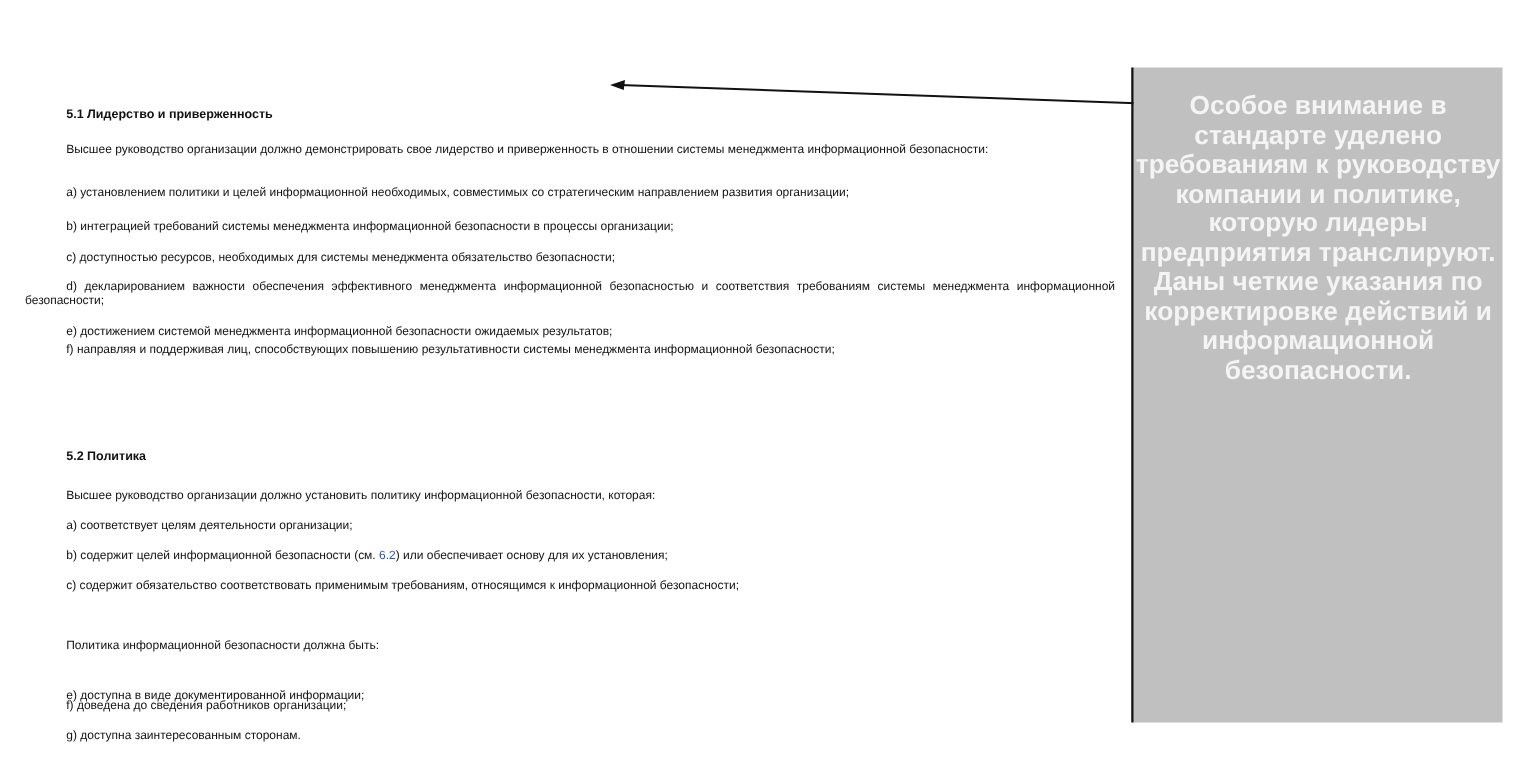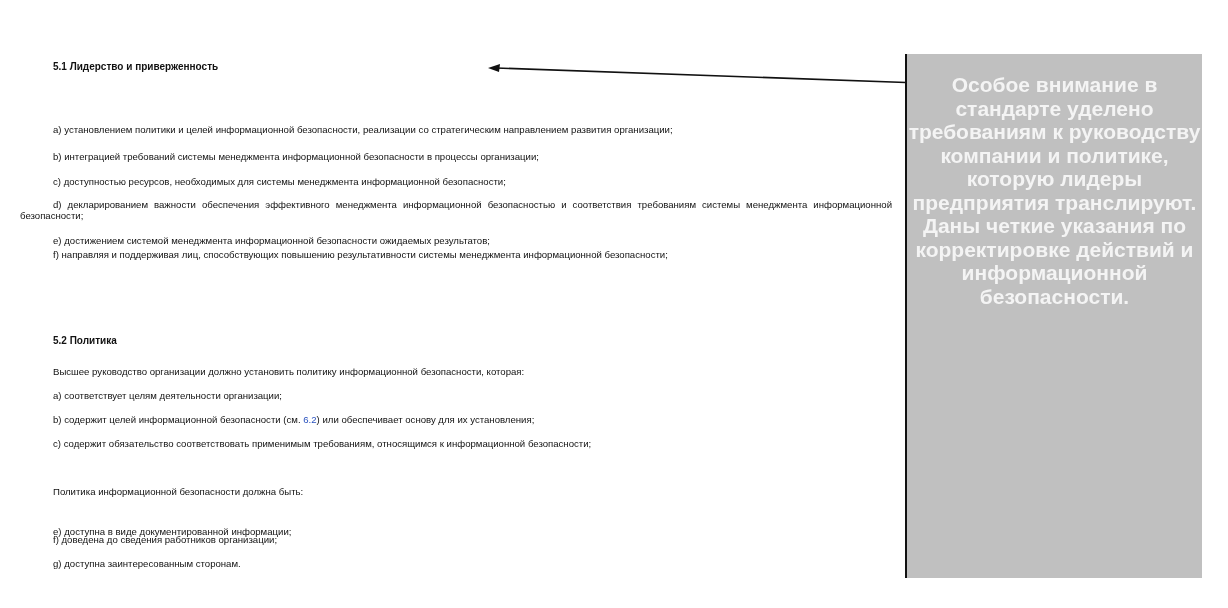--- a/index.html
+++ b/index.html
@@ -1,35 +1,36 @@
 <!DOCTYPE html>
 <html><head>
   <meta charset="utf-8">
   <style>
     html, body { margin: 0; padding: 0; background: #ffffff; }
     body { width: 1228px; height: 608px; position: relative; overflow: hidden; font-family: "Liberation Sans", sans-serif; color: #111; }
     .doc { position: absolute; left: 0; top: 0; width: 900px; height: 608px; }
-    .p { position: absolute; font-size: 9.6px; line-height: 11px; white-space: nowrap; }
+    .p { position: absolute; font-size: 9.6px; line-height: 11px; white-space: nowrap; margin-top: 25px; }
     .ind { left: 53px; }
     .full { left: 20px; width: 872px; white-space: normal; text-align: justify; text-indent: 33px; }
     .h { font-weight: bold; font-size: 10px; }
     .link { color: #2a52be; }
     .vline { position: absolute; left: 905px; top: 54px; width: 2px; height: 524px; background: #111; }
     .callout { position: absolute; left: 907px; top: 54px; width: 295px; height: 524px; background: #c0c0c0; }
     .callout-text { position: absolute; left: 0; top: 19px; width: 295px; text-align: center; color: #f4f4f4; font-weight: bold; font-size: 21px; line-height: 23.5px; }
     svg.arrow { position: absolute; left: 0; top: 0; width: 1228px; height: 608px; pointer-events: none; }
   </style>
 </head>
 <body>
 
 <div class="doc">
   <div class="p ind h" style="top:61px">5.1 Лидерство и приверженность</div>
-  <div class="p ind" style="top:124px">a) установлением политики и целей информационной безопасности, реализации со стратегическим направлением развития организации;</div>
+  <div class="p full" style="top:89px">Высшее руководство организации должно демонстрировать свое лидерство и приверженность в отношении системы менеджмента информационной безопасности:</div>
+  <div class="p ind" style="top:124px">a) установлением политики и целей информационной необходимых, совместимых со стратегическим направлением развития организации;</div>
   <div class="p ind" style="top:151px">b) интеграцией требований системы менеджмента информационной безопасности в процессы организации;</div>
-  <div class="p ind" style="top:176px">c) доступностью ресурсов, необходимых для системы менеджмента информационной безопасности;</div>
+  <div class="p ind" style="top:176px">c) доступностью ресурсов, необходимых для системы менеджмента обязательство безопасности;</div>
   <div class="p full" style="top:199px">d) декларированием важности обеспечения эффективного менеджмента информационной безопасностью и соответствия требованиям системы менеджмента информационной безопасности;</div>
   <div class="p ind" style="top:235px">e) достижением системой менеджмента информационной безопасности ожидаемых результатов;</div>
   <div class="p ind" style="top:249px">f) направляя и поддерживая лиц, способствующих повышению результативности системы менеджмента информационной безопасности;</div>
 
   <div class="p ind h" style="top:335px">5.2 Политика</div>
   <div class="p ind" style="top:366px">Высшее руководство организации должно установить политику информационной безопасности, которая:</div>
   <div class="p ind" style="top:390px">a) соответствует целям деятельности организации;</div>
   <div class="p ind" style="top:414px"><span>b) содержит целей информационной безопасности (см. </span><span class="link">6.2</span><span>) или обеспечивает основу для их установления;</span></div>
   <div class="p ind" style="top:438px">c) содержит обязательство соответствовать применимым требованиям, относящимся к информационной безопасности;</div>
   <div class="p ind" style="top:486px">Политика информационной безопасности должна быть:</div>

